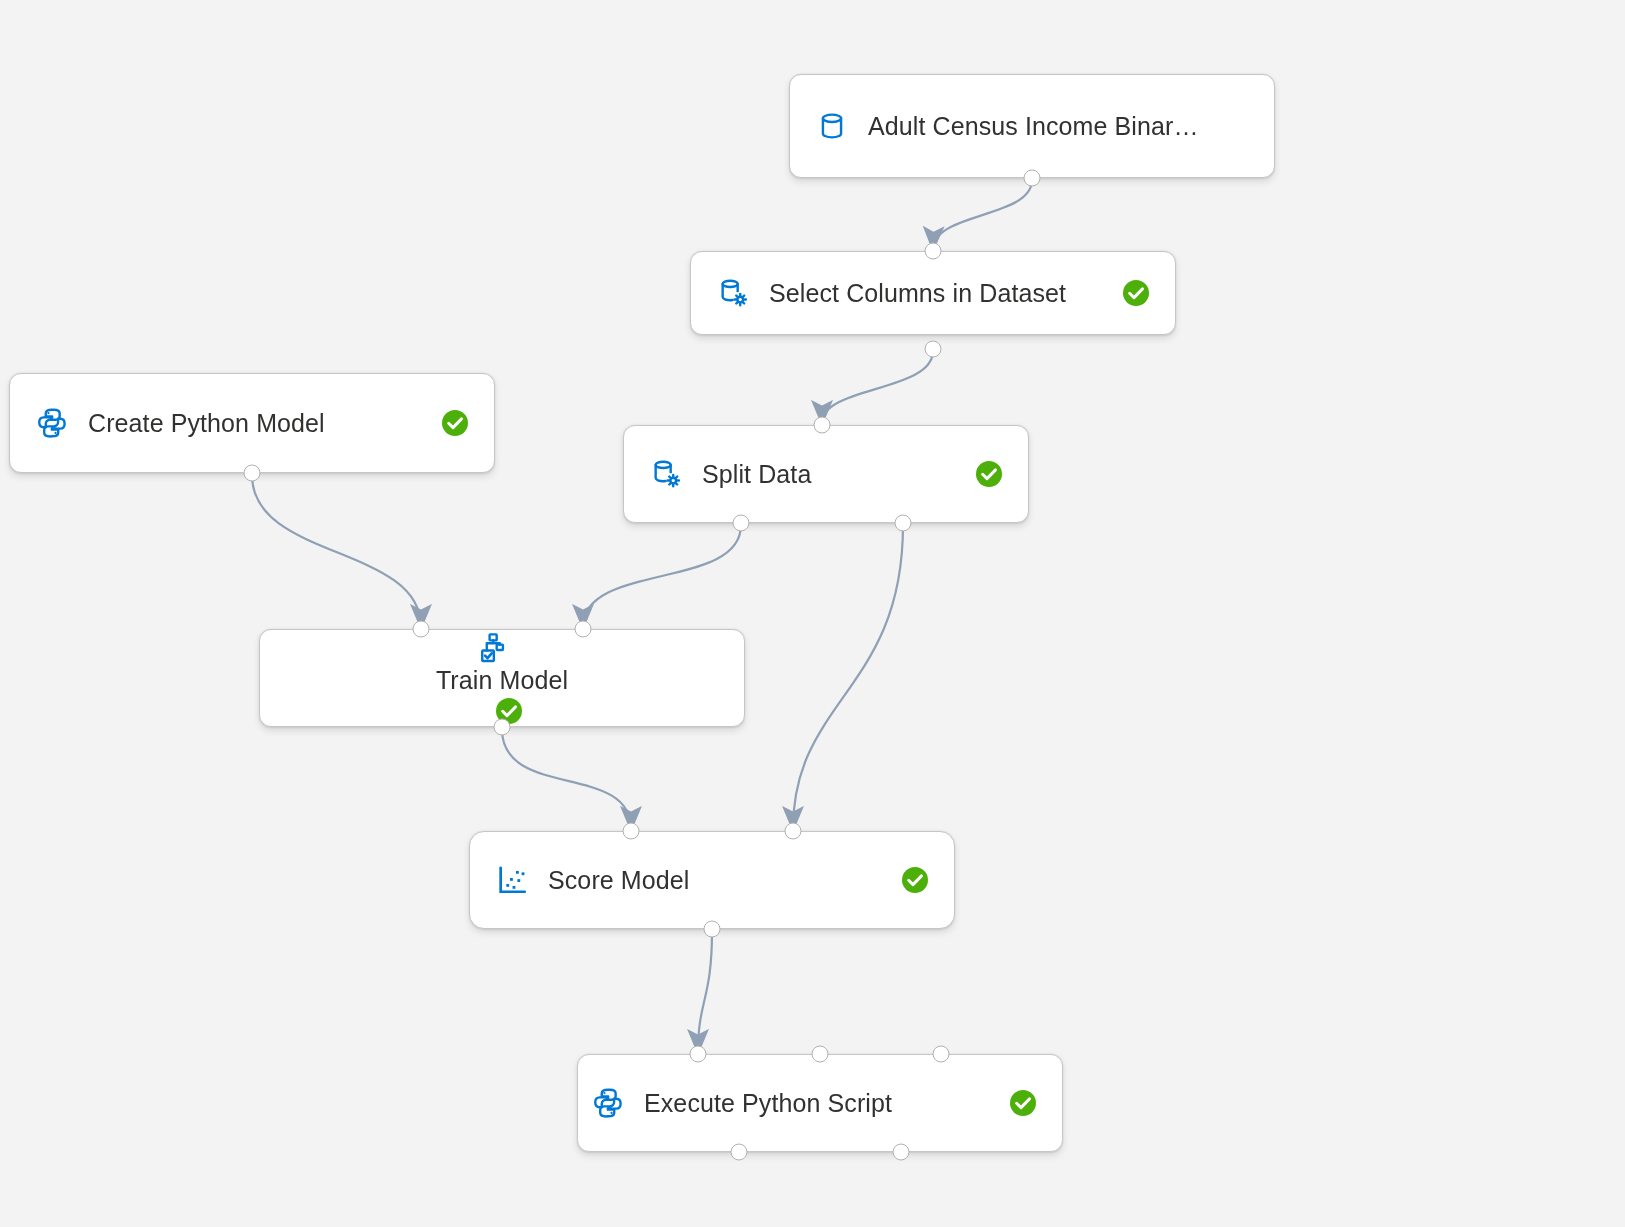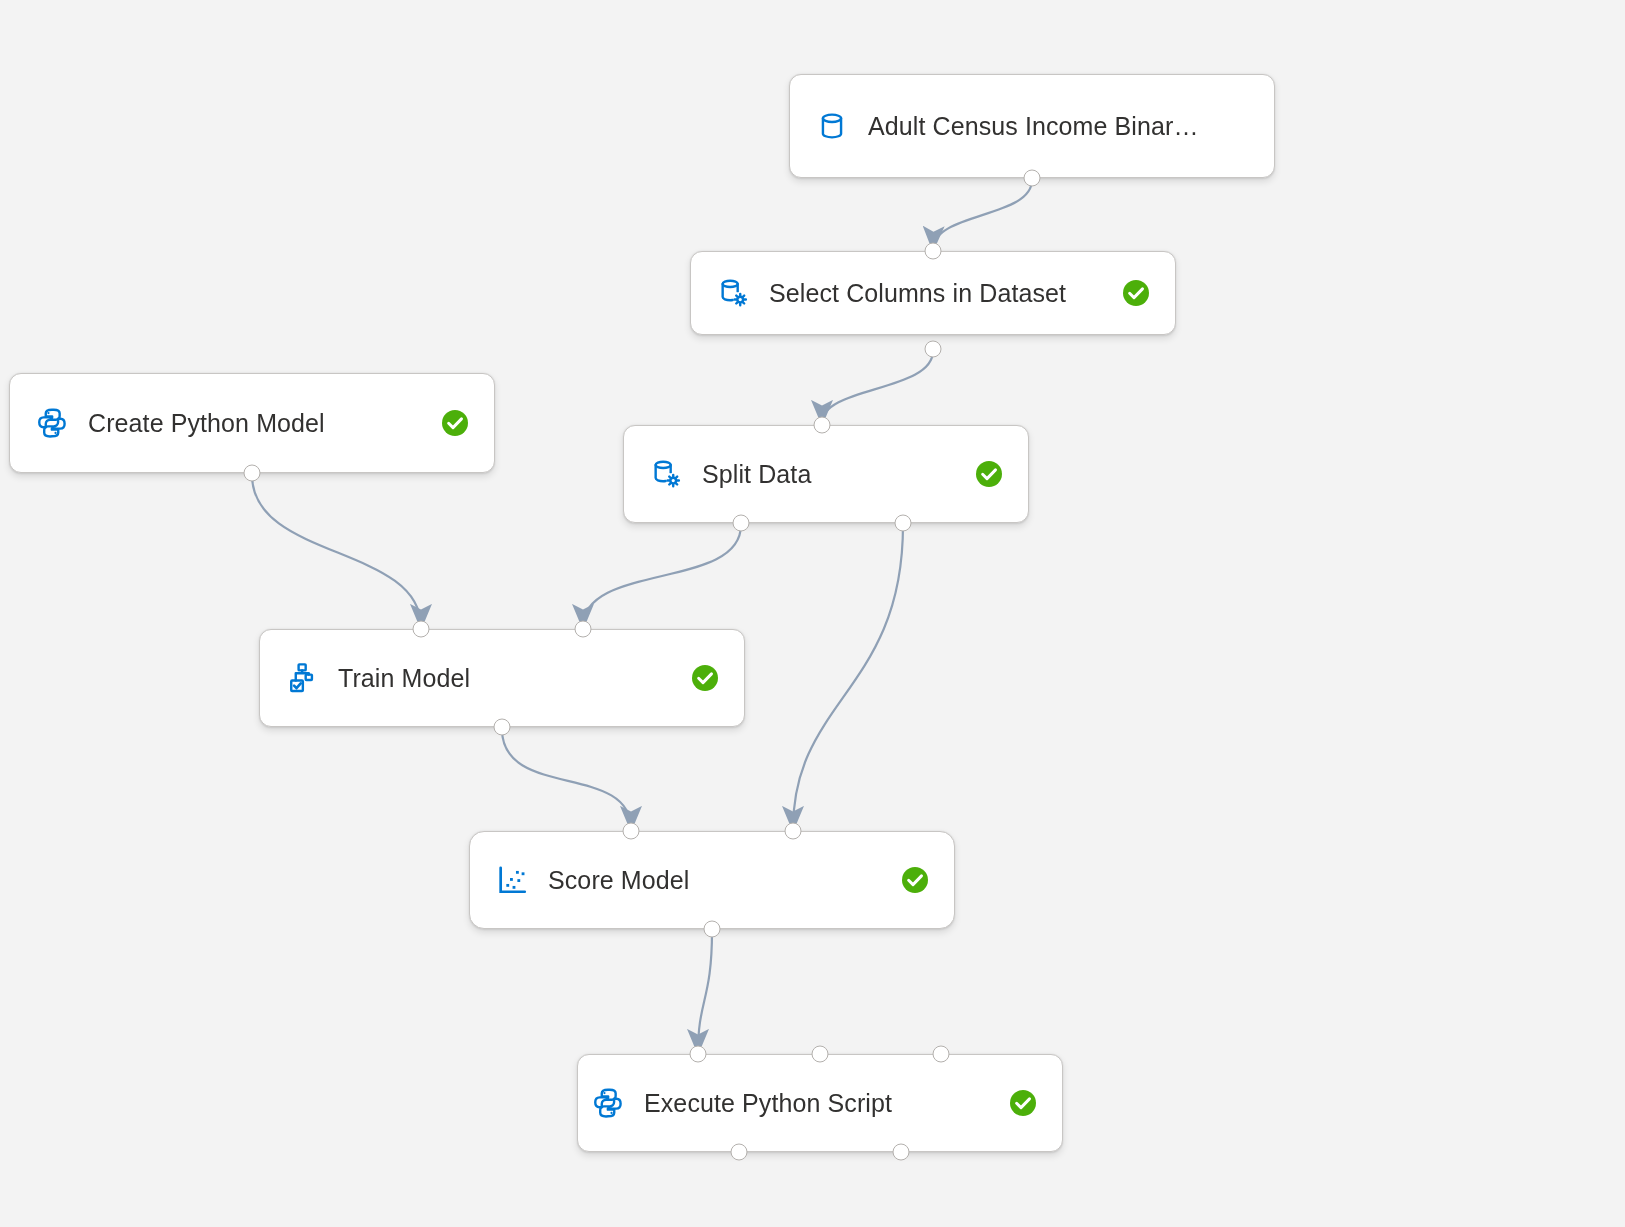--- a/index.html
+++ b/index.html
@@ -169,21 +169,21 @@
         <span class="node-status">
           <svg width="30" height="30" viewBox="0 0 24 24">
             <circle cx="12" cy="12" r="10.4" fill="#4caf0a"></circle>
             <path d="M6.9 12.2 L10.4 15.7 L17.2 8.7" fill="none" stroke="#ffffff" stroke-width="2.35" stroke-linecap="round" stroke-linejoin="round"></path>
           </svg>
         </span>
       </div>
       <div class="port" style="left: 822px; top: 425px;"></div>
       <div class="port" style="left: 741px; top: 523px;"></div>
       <div class="port" style="left: 903px; top: 523px;"></div>
-      <div class="node" style="left: 259px; top: 629px; width: 486px; height: 98px;">
+      <div class="node" style="left: 259px; top: 629px; width: 486px; height: 98px; flex-direction: column;">
         <span class="node-icon">
           <svg width="34" height="34" viewBox="0 0 24 24">
             <rect x="9.6" y="2.4" width="5.0" height="4.2" rx="0.5" fill="none" stroke="#0078d4" stroke-width="1.7" stroke-linecap="round" stroke-linejoin="round"></rect>
             <rect x="14.6" y="9.6" width="4.4" height="3.8" rx="0.5" fill="none" stroke="#0078d4" stroke-width="1.7" stroke-linecap="round" stroke-linejoin="round"></rect>
             <rect x="4.4" y="13.8" width="8.2" height="7.4" rx="0.6" fill="none" stroke="#0078d4" stroke-width="1.7" stroke-linecap="round" stroke-linejoin="round"></rect>
             <path d="M12.1 6.6 v2.1 H7.6 v5.1 M12.1 8.7 h4.7 v0.9" fill="none" stroke="#0078d4" stroke-width="1.7" stroke-linecap="round" stroke-linejoin="round"></path>
             <path d="M6.4 17.4 l1.7 1.8 l3.0 -3.4" fill="none" stroke="#0078d4" stroke-width="1.9" stroke-linecap="round" stroke-linejoin="round"></path>
           </svg>
         </span>
         <span class="node-label">Train Model</span>

